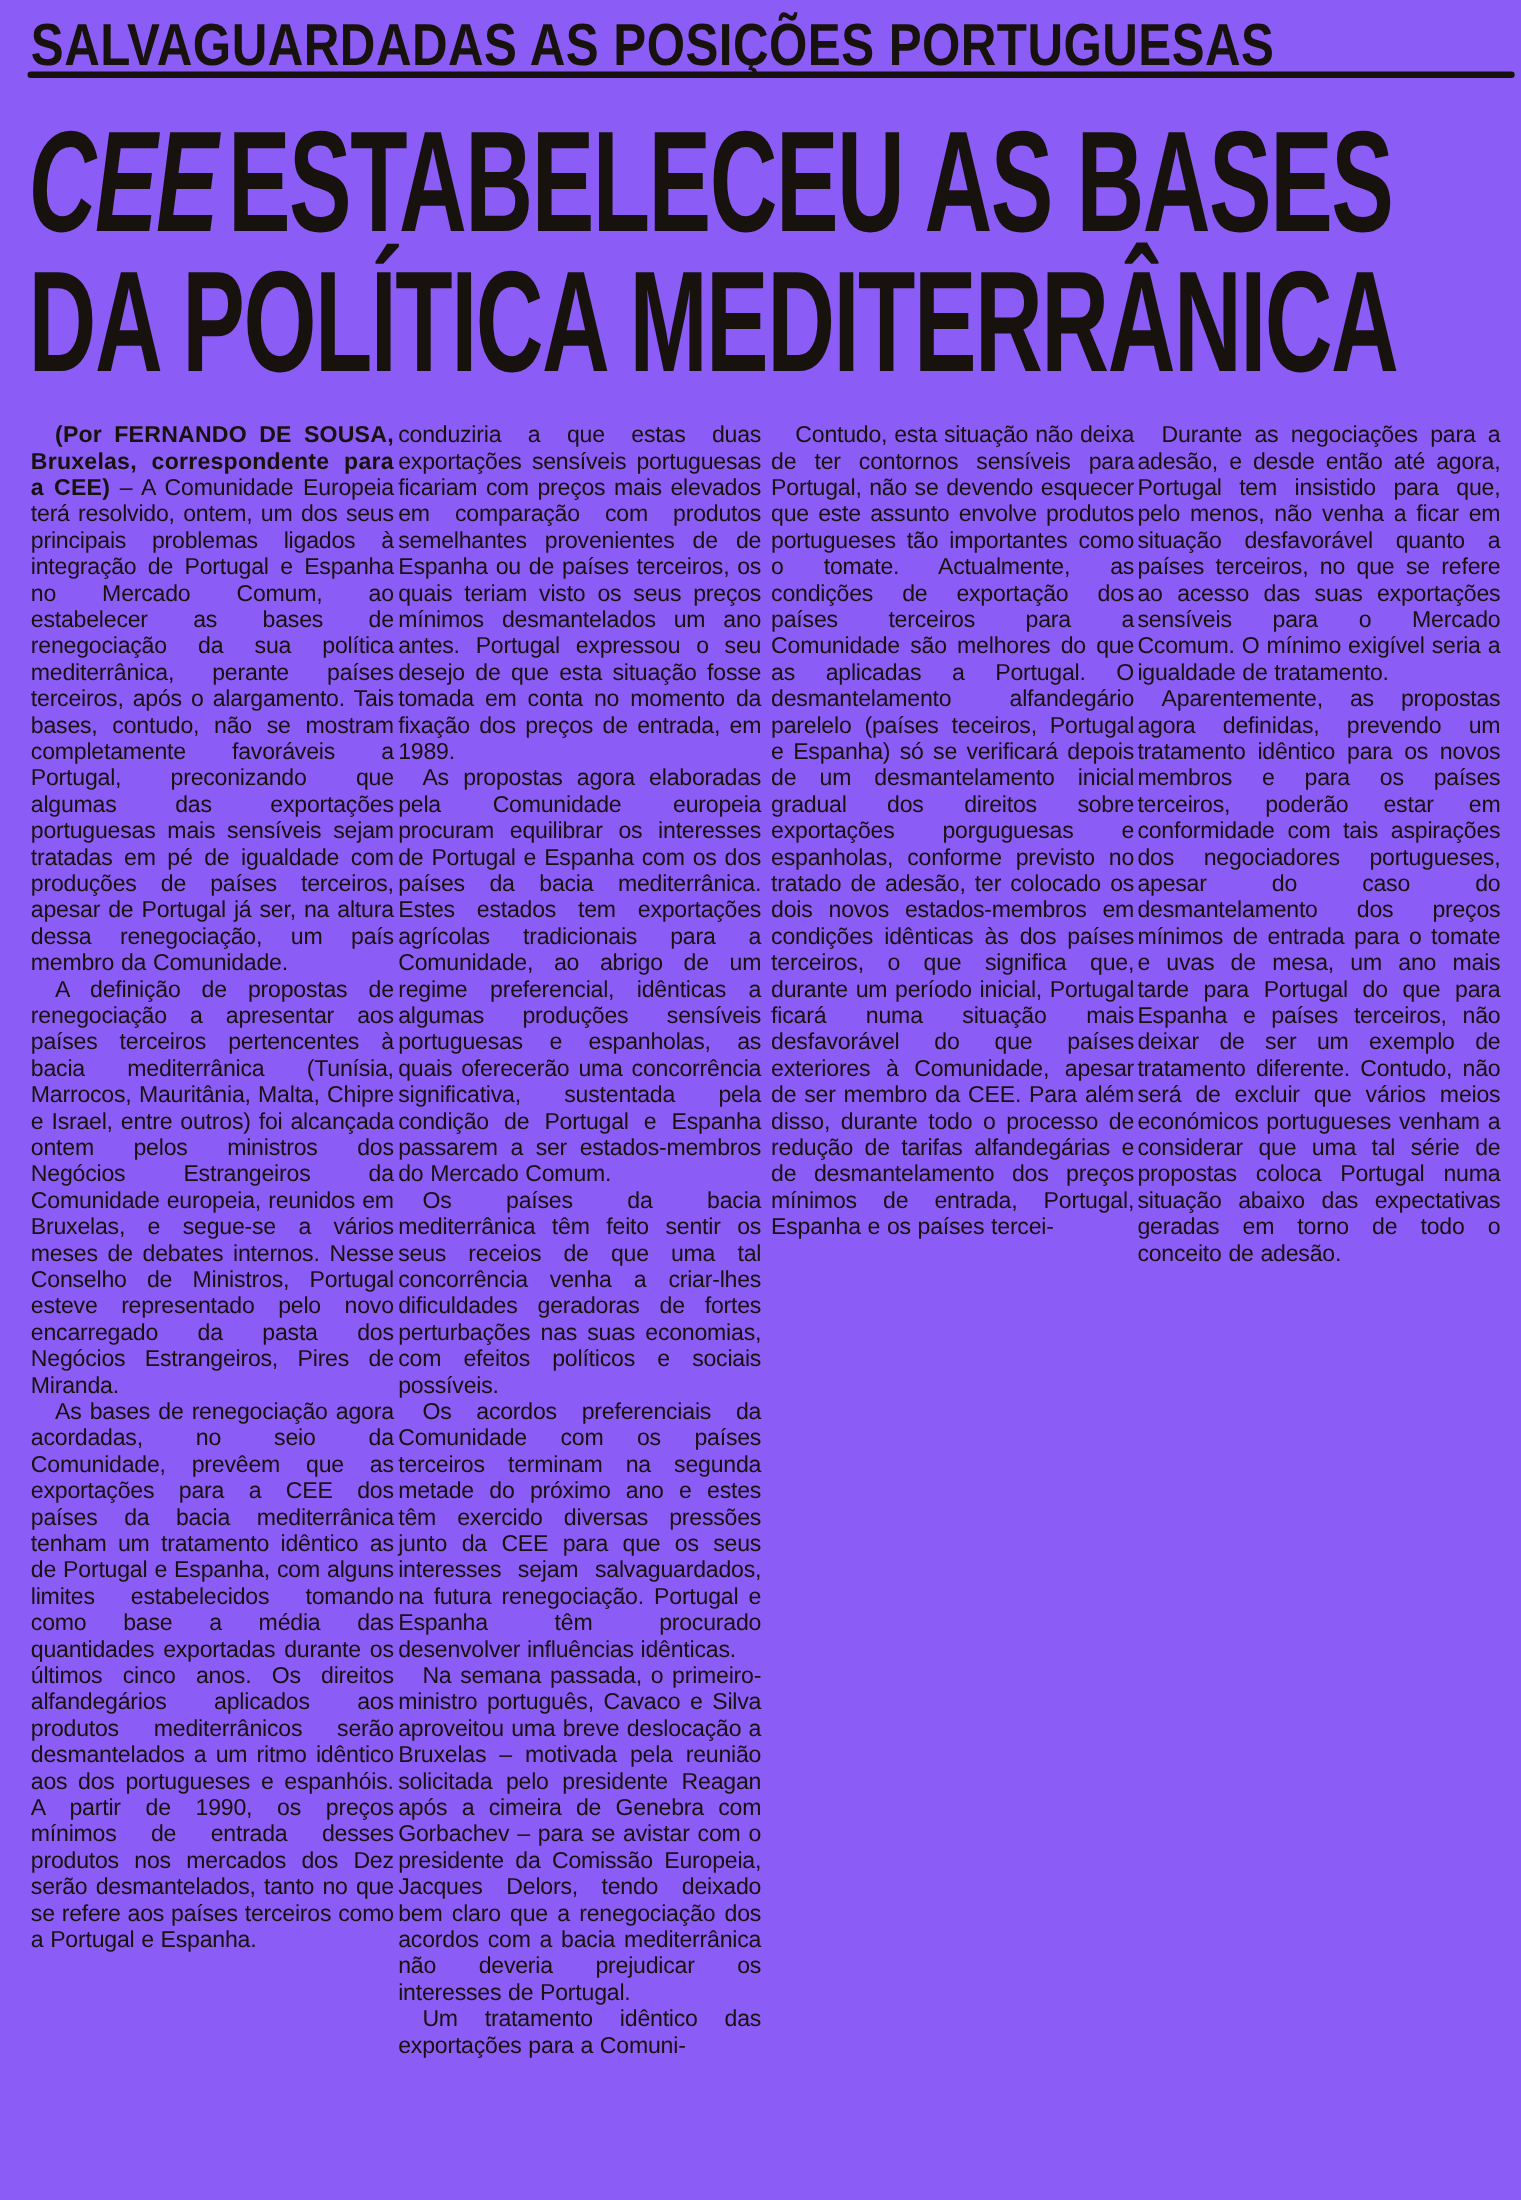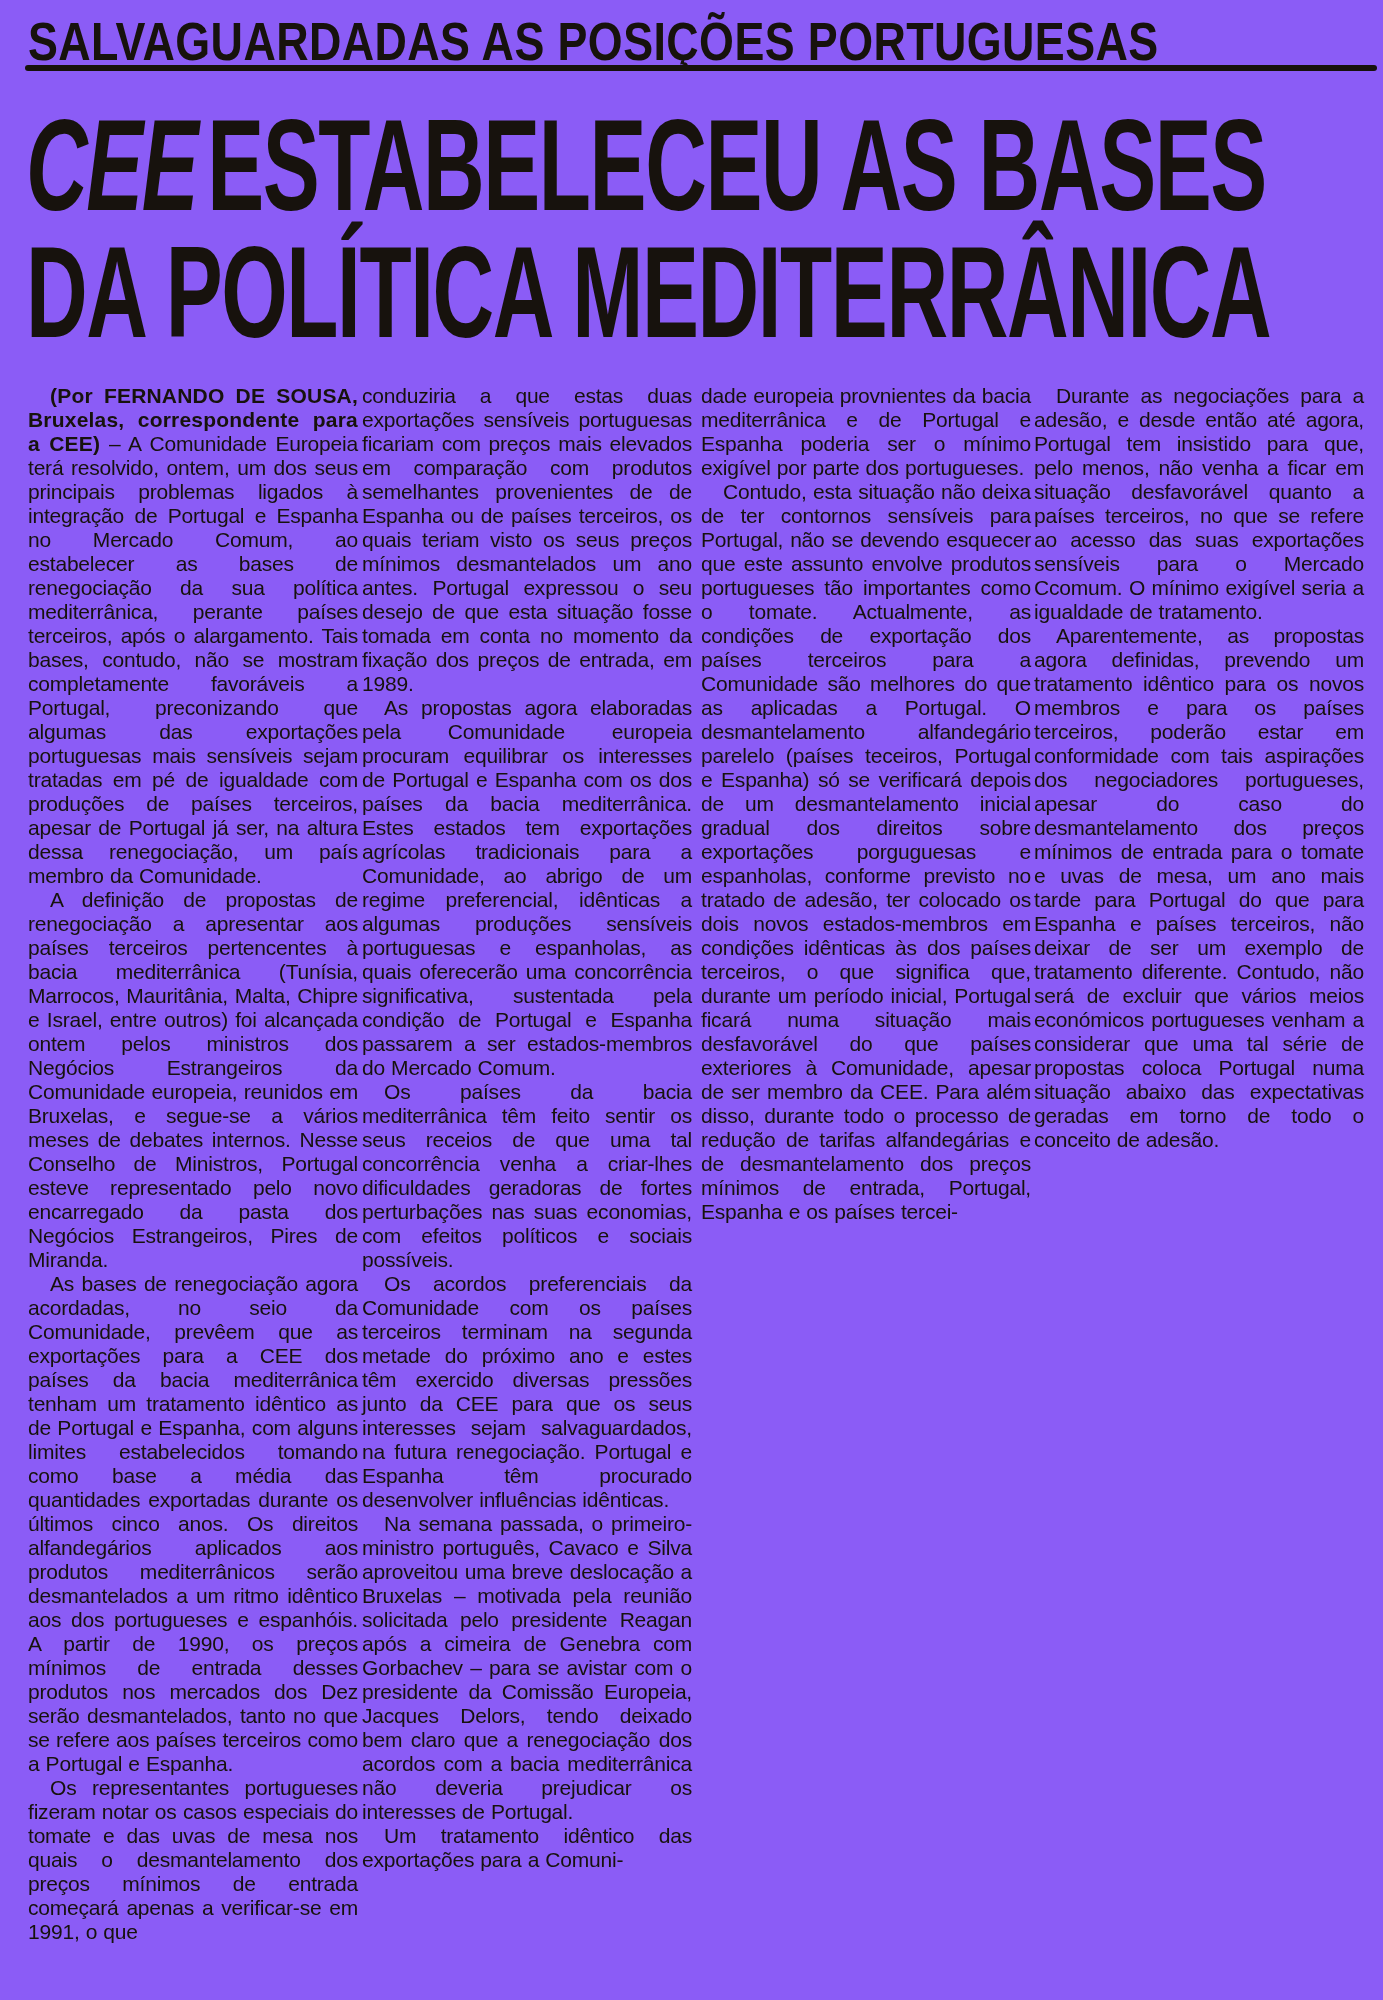--- a/index.html
+++ b/index.html
@@ -82,32 +82,30 @@
 
   <h1>
     <span class="hl-line hl-1"><em>CEE</em><span>ESTABELECEU AS BASES</span></span>
     <span class="hl-line hl-2">DA POLÍTICA MEDITERRÂNICA</span>
   </h1>
 
   <div class="col col-1">
       <p><b>(Por FERNANDO DE SOUSA, Bruxelas, correspondente para a CEE)</b> – A Comunidade Europeia terá resolvido, ontem, um dos seus principais problemas ligados à integração de Portugal e Espanha no Mercado Comum, ao estabelecer as bases de renegociação da sua política mediterrânica, perante países terceiros, após o alargamento. Tais bases, contudo, não se mostram completamente favoráveis a Portugal, preconizando que algumas das exportações portuguesas mais sensíveis sejam tratadas em pé de igualdade com produções de países terceiros, apesar de Portugal já ser, na altura dessa renegociação, um país membro da Comunidade.</p>
       <p>A definição de propostas de renegociação a apresentar aos países terceiros pertencentes à bacia mediterrânica (Tunísia, Marrocos, Mauritânia, Malta, Chipre e Israel, entre outros) foi alcançada ontem pelos ministros dos Negócios Estrangeiros da Comunidade europeia, reunidos em Bruxelas, e segue-se a vários meses de debates internos. Nesse Conselho de Ministros, Portugal esteve representado pelo novo encarregado da pasta dos Negócios Estrangeiros, Pires de Miranda.</p>
       <p>As bases de renegociação agora acordadas, no seio da Comunidade, prevêem que as exportações para a CEE dos países da bacia mediterrânica tenham um tratamento idêntico as de Portugal e Espanha, com alguns limites estabelecidos tomando como base a média das quantidades exportadas durante os últimos cinco anos. Os direitos alfandegários aplicados aos produtos mediterrânicos serão desmantelados a um ritmo idêntico aos dos portugueses e espanhóis. A partir de 1990, os preços mínimos de entrada desses produtos nos mercados dos Dez serão desmantelados, tanto no que se refere aos países terceiros como a Portugal e Espanha.</p>
-      <p>Os representantes portugueses fizeram notar os casos especiais do tomate e das uvas de mesa nos quais o desmantelamento dos preços mínimos de entrada começará apenas a verificar-se em 1991, o que</p>
     </div>
   <div class="col col-2">
       <p class="noindent">conduziria a que estas duas exportações sensíveis portuguesas ficariam com preços mais elevados em comparação com produtos semelhantes provenientes de de Espanha ou de países terceiros, os quais teriam visto os seus preços mínimos desmantelados um ano antes. Portugal expressou o seu desejo de que esta situação fosse tomada em conta no momento da fixação dos preços de entrada, em 1989.</p>
       <p>As propostas agora elaboradas pela Comunidade europeia procuram equilibrar os interesses de Portugal e Espanha com os dos países da bacia mediterrânica. Estes estados tem exportações agrícolas tradicionais para a Comunidade, ao abrigo de um regime preferencial, idênticas a algumas produções sensíveis portuguesas e espanholas, as quais oferecerão uma concorrência significativa, sustentada pela condição de Portugal e Espanha passarem a ser estados-membros do Mercado Comum.</p>
       <p>Os países da bacia mediterrânica têm feito sentir os seus receios de que uma tal concorrência venha a criar-lhes dificuldades geradoras de fortes perturbações nas suas economias, com efeitos políticos e sociais possíveis.</p>
       <p>Os acordos preferenciais da Comunidade com os países terceiros terminam na segunda metade do próximo ano e estes têm exercido diversas pressões junto da CEE para que os seus interesses sejam salvaguardados, na futura renegociação. Portugal e Espanha têm procurado desenvolver influências idênticas.</p>
       <p>Na semana passada, o primeiro-ministro português, Cavaco e Silva aproveitou uma breve deslocação a Bruxelas – motivada pela reunião solicitada pelo presidente Reagan após a cimeira de Genebra com Gorbachev – para se avistar com o presidente da Comissão Europeia, Jacques Delors, tendo deixado bem claro que a renegociação dos acordos com a bacia mediterrânica não deveria prejudicar os interesses de Portugal.</p>
       <p>Um tratamento idêntico das exportações para a Comuni-</p>
     </div>
   <div class="col col-3">
-      <p class="noindent">dade europeia provnientes da bacia mediterrânica e de Portugal e Espanha poderia ser o mínimo exigível por parte dos portugueses.</p>
       <p>Contudo, esta situação não deixa de ter contornos sensíveis para Portugal, não se devendo esquecer que este assunto envolve produtos portugueses tão importantes como o tomate. Actualmente, as condições de exportação dos países terceiros para a Comunidade são melhores do que as aplicadas a Portugal. O desmantelamento alfandegário parelelo (países teceiros, Portugal e Espanha) só se verificará depois de um desmantelamento inicial gradual dos direitos sobre exportações porguguesas e espanholas, conforme previsto no tratado de adesão, ter colocado os dois novos estados-membros em condições idênticas às dos países terceiros, o que significa que, durante um período inicial, Portugal ficará numa situação mais desfavorável do que países exteriores à Comunidade, apesar de ser membro da CEE. Para além disso, durante todo o processo de redução de tarifas alfandegárias e de desmantelamento dos preços mínimos de entrada, Portugal, Espanha e os países tercei-</p>
     </div>
   <div class="col col-4">
       <p>Durante as negociações para a adesão, e desde então até agora, Portugal tem insistido para que, pelo menos, não venha a ficar em situação desfavorável quanto a países terceiros, no que se refere ao acesso das suas exportações sensíveis para o Mercado Ccomum. O mínimo exigível seria a igualdade de tratamento.</p>
       <p>Aparentemente, as propostas agora definidas, prevendo um tratamento idêntico para os novos membros e para os países terceiros, poderão estar em conformidade com tais aspirações dos negociadores portugueses, apesar do caso do desmantelamento dos preços mínimos de entrada para o tomate e uvas de mesa, um ano mais tarde para Portugal do que para Espanha e países terceiros, não deixar de ser um exemplo de tratamento diferente. Contudo, não será de excluir que vários meios económicos portugueses venham a considerar que uma tal série de propostas coloca Portugal numa situação abaixo das expectativas geradas em torno de todo o conceito de adesão.</p>
     </div>
 
 </div>
 
 </body></html>

